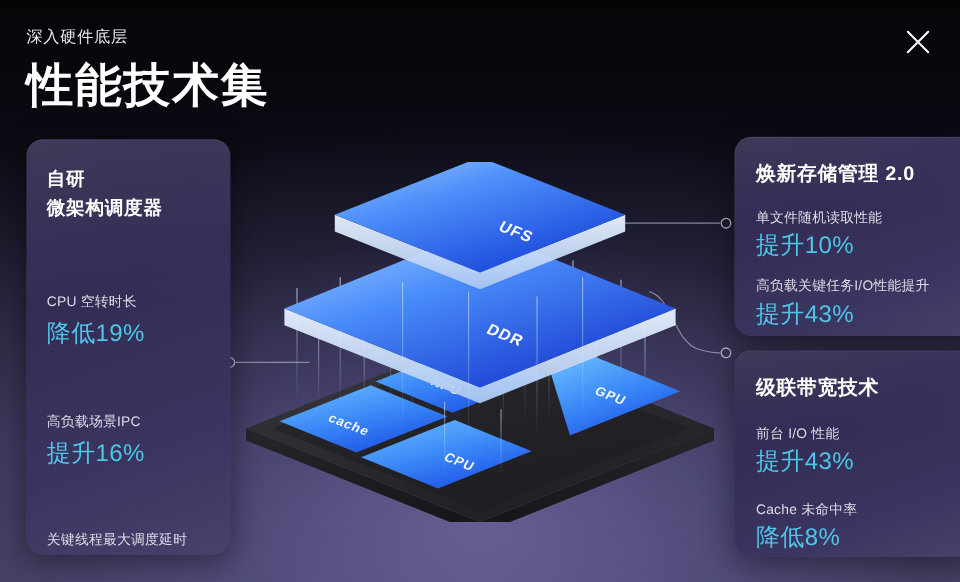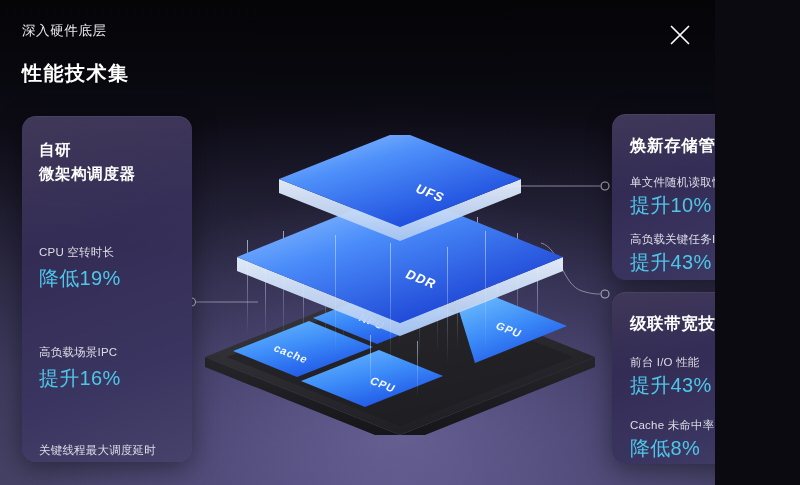--- a/index.html
+++ b/index.html
@@ -2,35 +2,35 @@
 <html><head>
 <meta charset="utf-8">
 <style>
   html,body{margin:0;padding:0;}
   body{
     width:800px;height:485px;overflow:hidden;
     font-family:"Liberation Sans","DejaVu Sans",sans-serif;
     background:#0a0a10;
   }
   #stage{
-    position:relative;width:715px;height:485px;overflow:hidden;
+    position:relative;width:800px;height:485px;overflow:hidden;
     background:
       radial-gradient(ellipse 520px 330px at 400px 430px, rgba(120,112,170,0.55) 0%, rgba(90,84,140,0.30) 38%, rgba(45,42,72,0.05) 72%, rgba(0,0,0,0) 100%),
       radial-gradient(ellipse 700px 420px at 400px 520px, rgba(96,90,150,0.55) 0%, rgba(60,56,100,0.22) 55%, rgba(0,0,0,0) 100%),
       linear-gradient(180deg,#050508 0%,#07070d 14%,#0d0c16 26%,#1a1828 40%,#2d2a44 58%,#3e3b5c 76%,#4a4668 100%);
   }
 
   
   .hdr-kicker{
     position:absolute;left:22px;top:22px;
     font-size:13.5px;color:#e9e9ef;letter-spacing:.6px;font-weight:400;
   }
   .hdr-title{
     position:absolute;left:22px;top:48px;
-    font-size:20px;line-height:1.25;color:#ffffff;font-weight:700;letter-spacing:1.5px;margin-top:13px;
+    font-size:39px;line-height:1.25;color:#ffffff;font-weight:700;letter-spacing:1.5px;
   }
   .close-btn{
     position:absolute;right:18px;top:18px;width:34px;height:34px;
     display:flex;align-items:center;justify-content:center;cursor:pointer;
   }
   .close-btn svg{display:block;}
 
   
   .panel{
     position:absolute;border-radius:14px;

